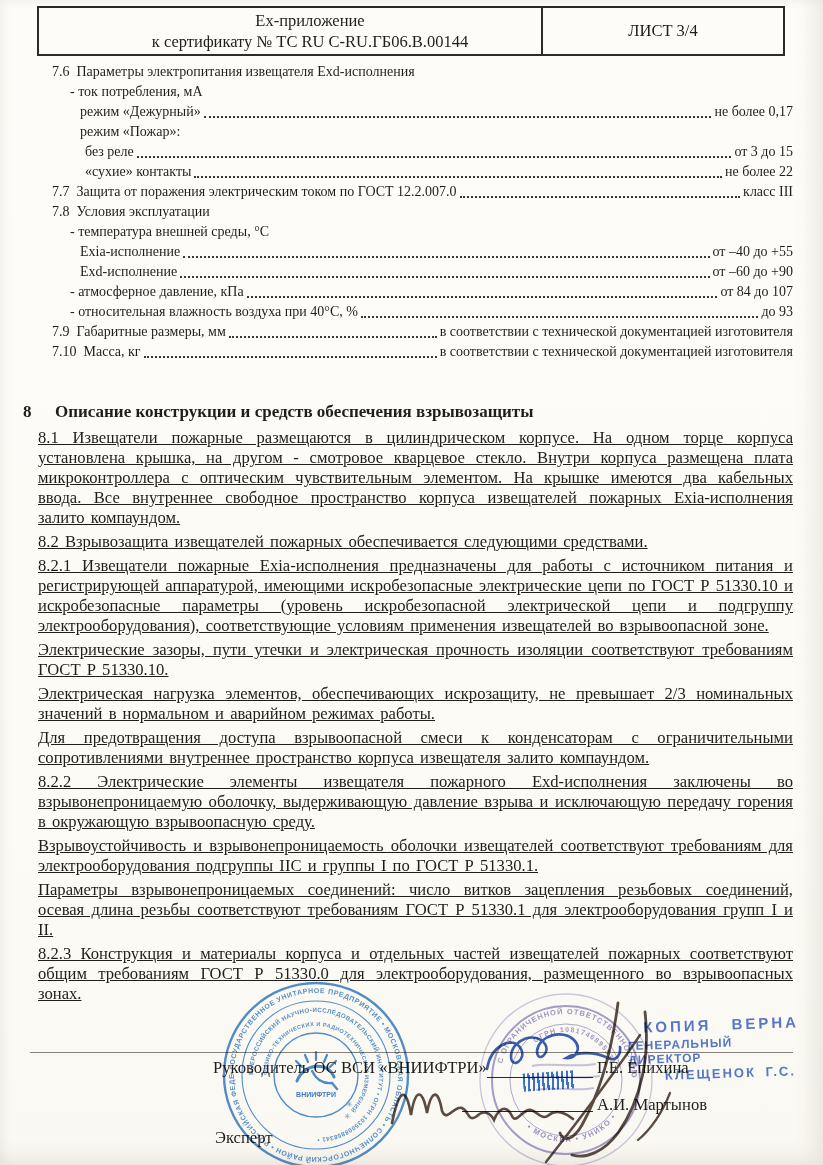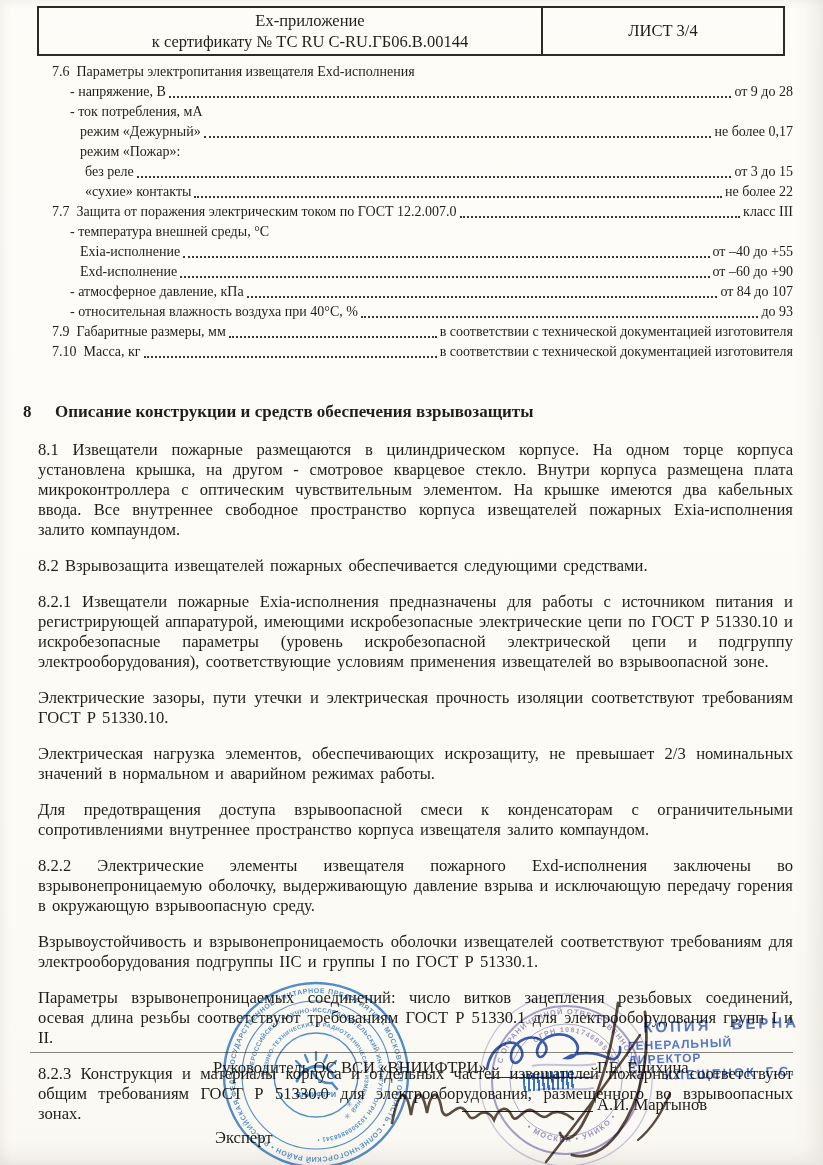--- a/index.html
+++ b/index.html
@@ -28,21 +28,21 @@
     border-bottom:2px dotted #3b3833;margin:0 3px 4px 3px;}
   .row .value{white-space:nowrap;}
   .i1{padding-left:18px;} .i2{padding-left:28px;} .i3{padding-left:33px;}
 
   
   .h8{position:absolute;left:23px;top:401px;width:770px;display:flex;
     font-weight:bold;font-size:17px;line-height:21px;}
   .h8 .hnum{width:32px;}
   .paras{position:absolute;left:38px;top:424px;width:755px;
     font-size:16.6px;line-height:20px;text-align:justify;word-spacing:2px;}
-  .paras p{margin:16px 0 2px 0;}
+  .paras p{margin:4px 0 2px 0;text-decoration:underline;}
 
   
   .fold{position:absolute;left:30px;top:1052px;width:763px;height:0;
     border-top:1.2px solid rgba(70,64,56,.65);}
 
   
   .sig-label{position:absolute;font-size:16.6px;line-height:18px;white-space:nowrap;}
   .sig-line{position:absolute;height:0;border-top:1.6px solid #2c2a26;}
   .sig-name{position:absolute;font-size:16.6px;line-height:18px;white-space:nowrap;}
 
@@ -74,25 +74,20 @@
     <div class="cellR">
       <span>ЛИСТ 3/4</span>
     </div>
   </div>
 
   <div class="s7">
     <div class="row nodots">
         <span class="num">7.6</span>
         <span class="label">Параметры электропитания извещателя Exd-исполнения</span>
       </div>
-    <div class="row i1">
-        <span class="label">- напряжение, В</span>
-        <span class="dots"></span>
-        <span class="value">от 9 до 28</span>
-      </div>
     <div class="row i1 nodots">
         <span class="label">- ток потребления, мА</span>
       </div>
     <div class="row i2">
         <span class="label">режим «Дежурный»</span>
         <span class="dots"></span>
         <span class="value">не более 0,17</span>
       </div>
     <div class="row i2 nodots">
         <span class="label">режим «Пожар»:</span>
@@ -105,20 +100,24 @@
     <div class="row i3">
         <span class="label">«сухие» контакты</span>
         <span class="dots"></span>
         <span class="value">не более 22</span>
       </div>
     <div class="row">
         <span class="num">7.7</span>
         <span class="label">Защита от поражения электрическим током по ГОСТ 12.2.007.0</span>
         <span class="dots"></span>
         <span class="value">класс III</span>
+      </div>
+    <div class="row nodots">
+        <span class="num">7.8</span>
+        <span class="label">Условия эксплуатации</span>
       </div>
     <div class="row i1 nodots">
         <span class="label">- температура внешней среды, °С</span>
       </div>
     <div class="row i2">
         <span class="label">Exia-исполнение</span>
         <span class="dots"></span>
         <span class="value">от –40 до +55</span>
       </div>
     <div class="row i2">

